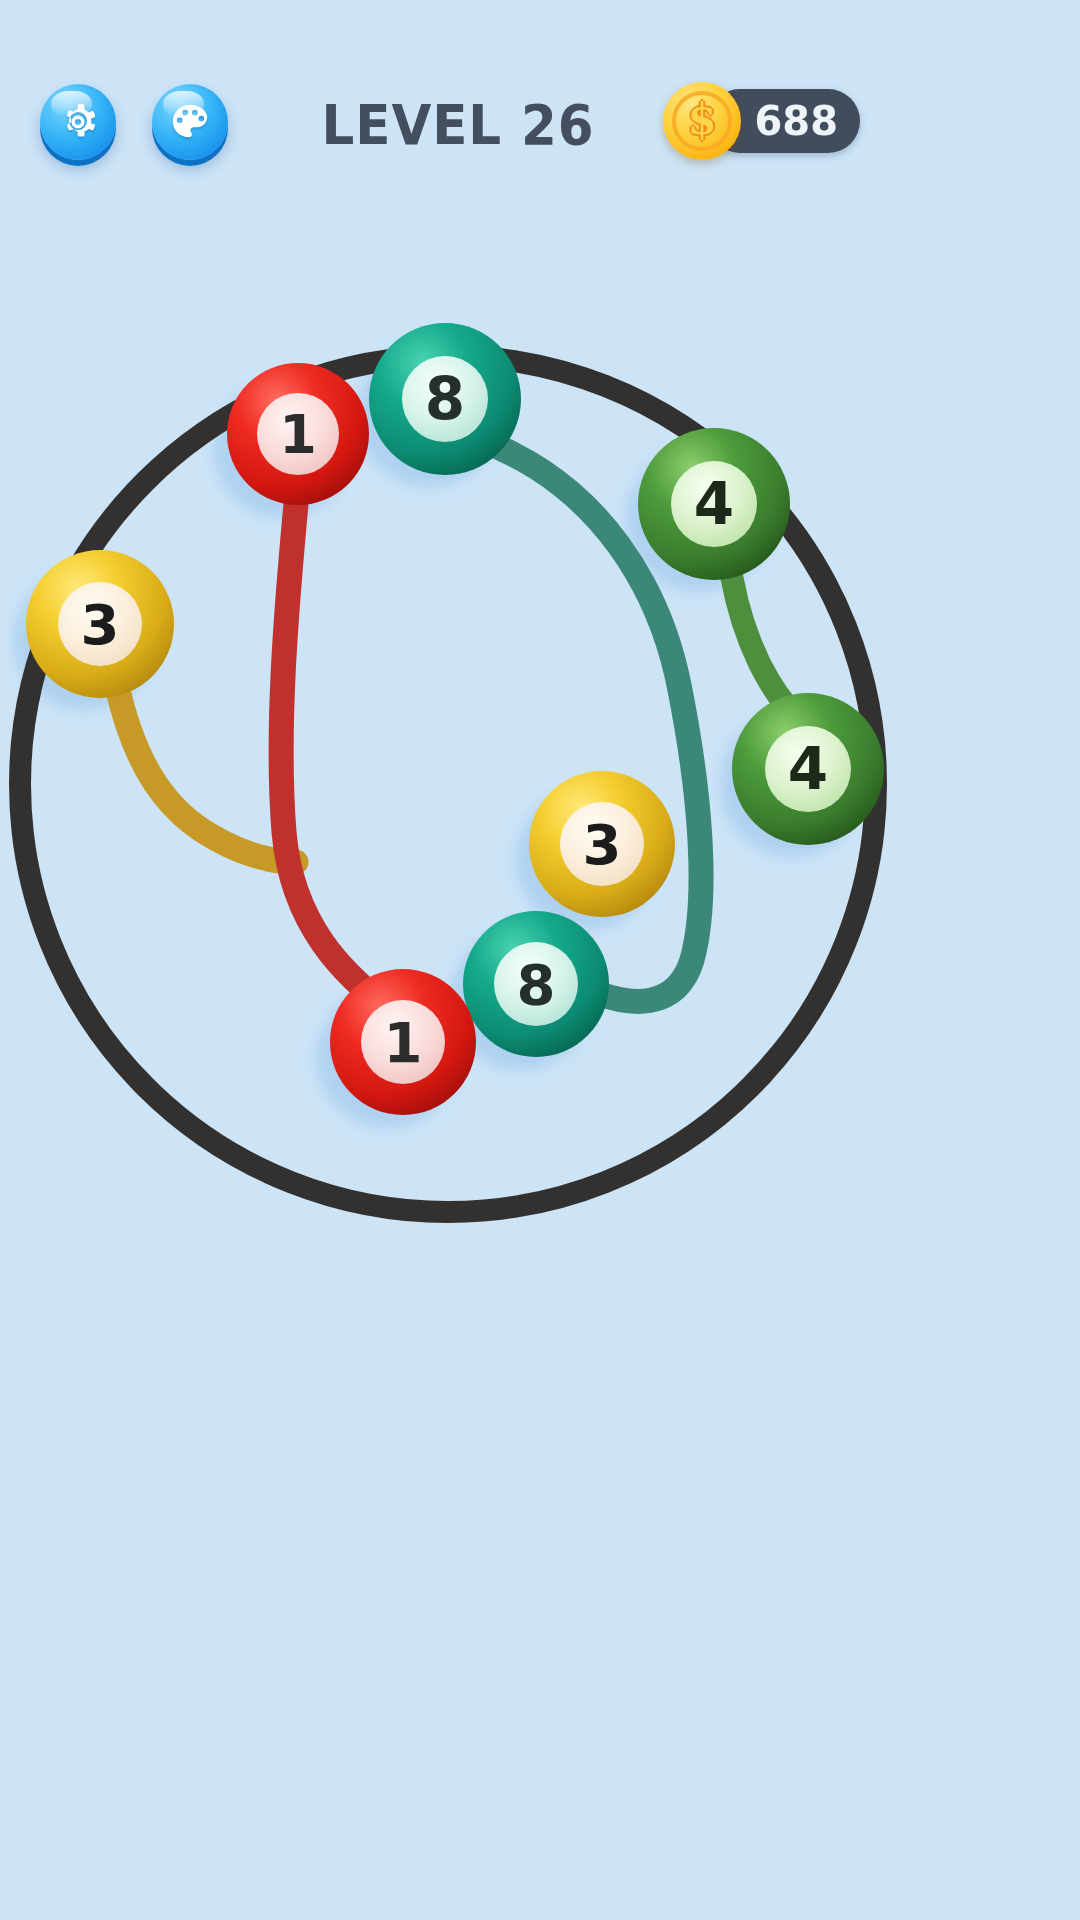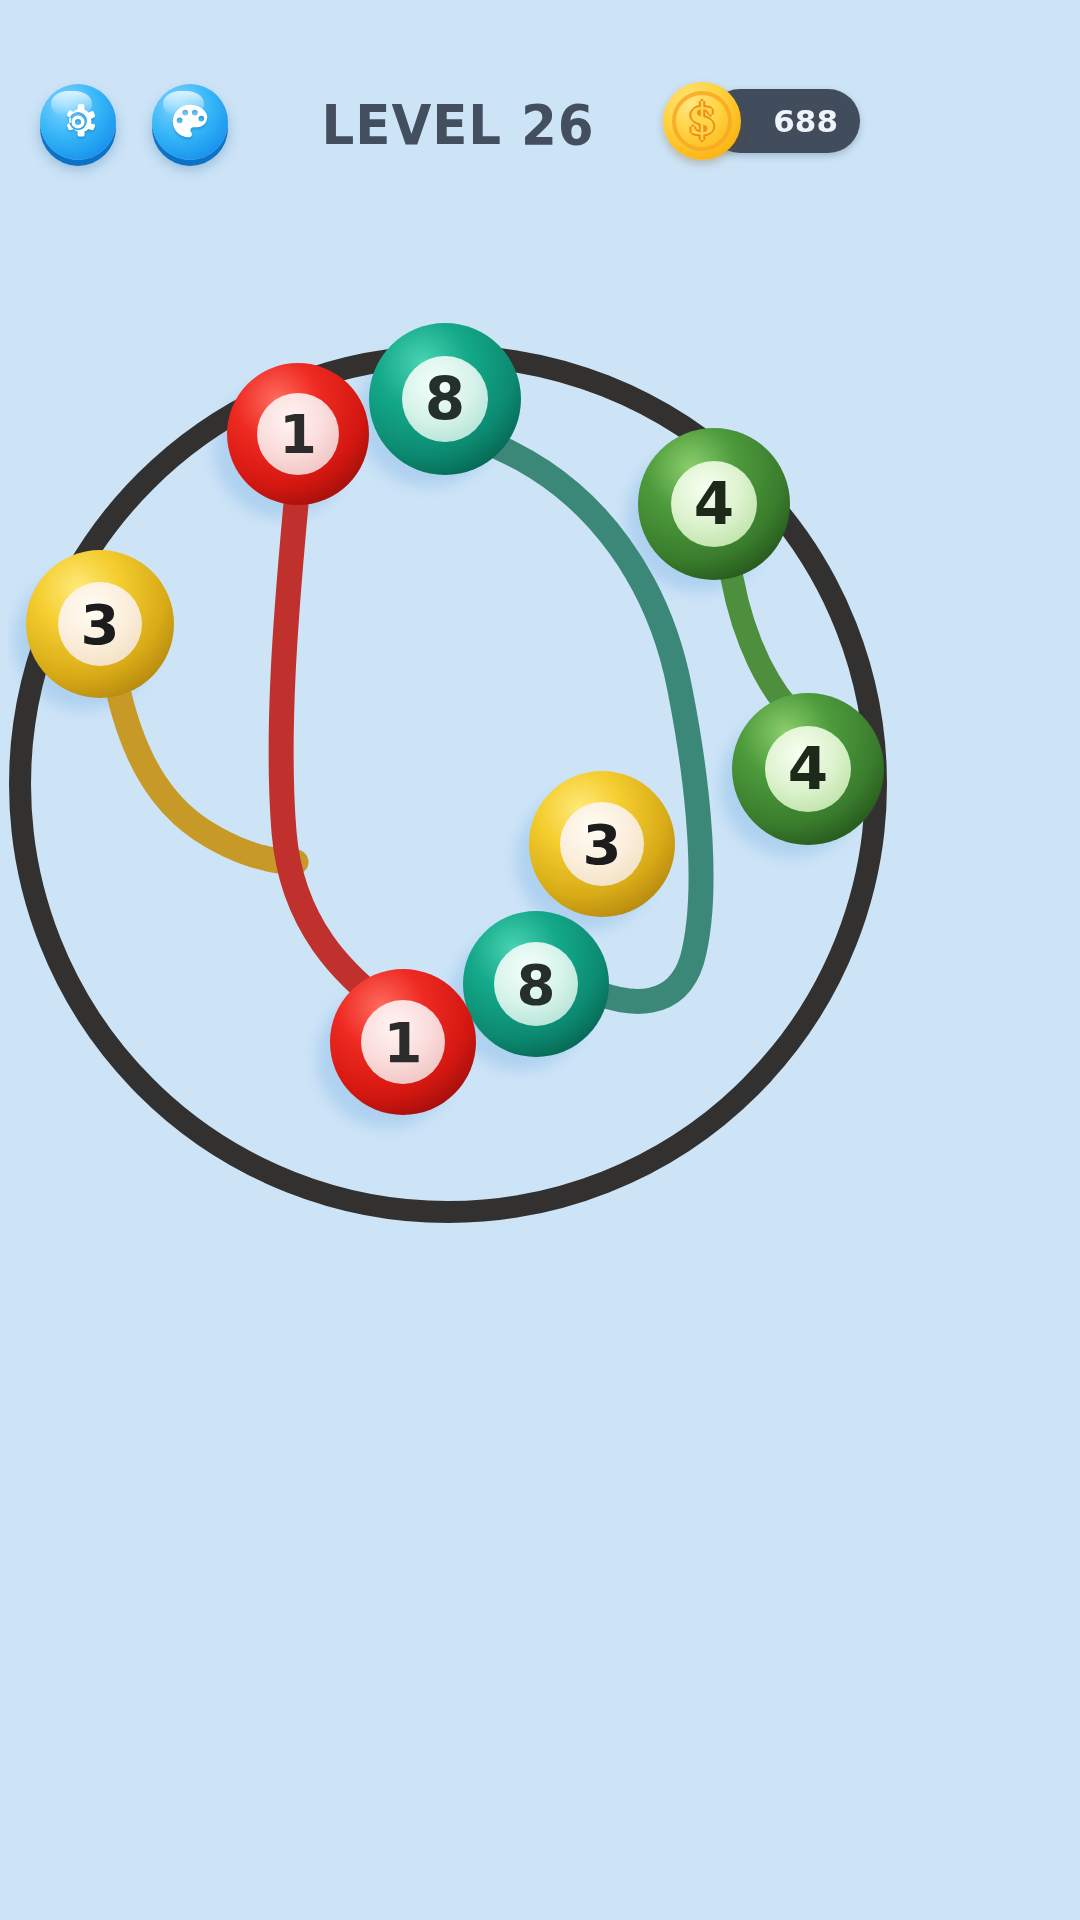--- a/index.html
+++ b/index.html
@@ -38,21 +38,21 @@
     font-family:"DejaVu Sans",sans-serif;
     transform:scaleX(.92);
   }
   .coin-pill{
     position:absolute;left:700px;top:77px;width:152px;height:64px;
     background:#414c5c;border-radius:32px;
     display:flex;align-items:center;justify-content:flex-end;
     padding-right:22px;box-sizing:border-box;
     box-shadow:0 3px 7px rgba(30,60,90,.25);
   }
-  .coin-count{color:#eef4fa;font-size:31px;font-weight:bold;
+  .coin-count{color:#eef4fa;font-size:40px;font-weight:bold;
     font-family:"DejaVu Sans",sans-serif;letter-spacing:0px;}
   .coin{
     position:absolute;left:655px;top:70px;width:78px;height:78px;border-radius:50%;
     background:radial-gradient(circle at 36% 28%, #ffe680 0%, #ffd23f 40%, #fcb515 75%, #f59e0b 100%);
     box-shadow:0 4px 8px rgba(120,80,10,.30);
     display:flex;align-items:center;justify-content:center;
   }
   .coin .ring{
     position:absolute;left:9px;top:9px;width:60px;height:60px;border-radius:50%;
     border:4px solid #f7a823;box-sizing:border-box;opacity:.85;

